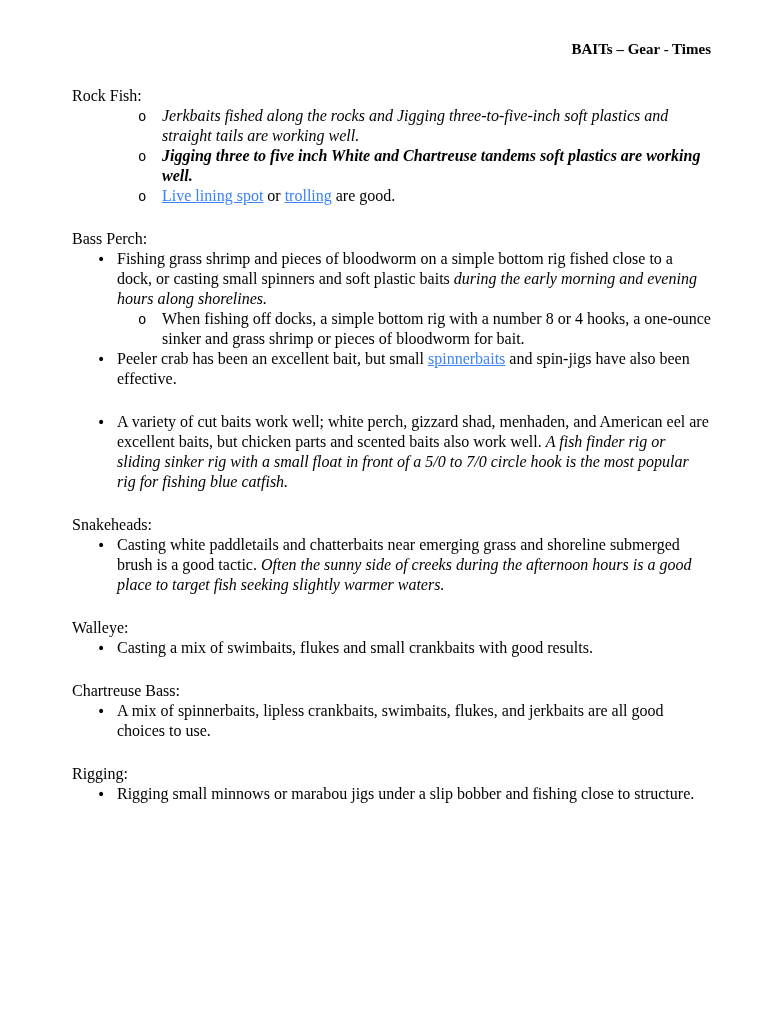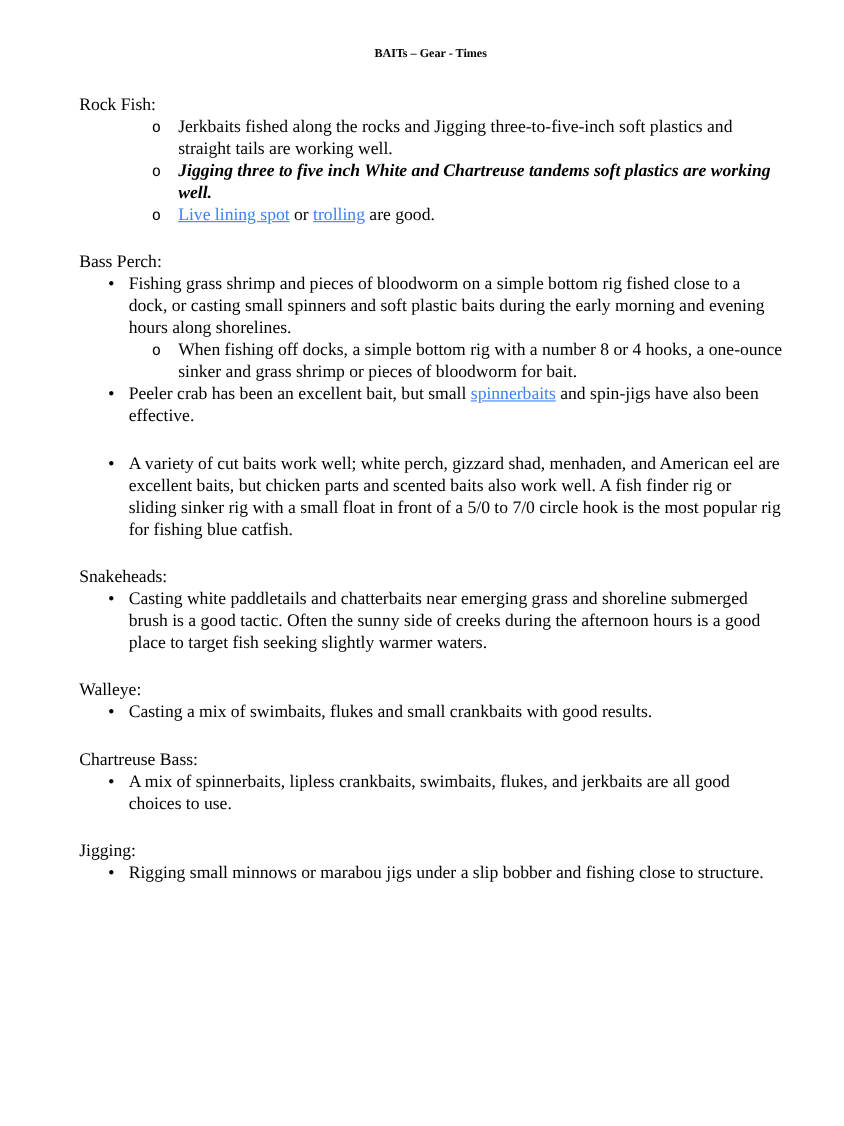--- a/index.html
+++ b/index.html
@@ -10,44 +10,44 @@
     box-sizing: border-box;
     background: #ffffff;
     padding: 38px 56px 0 72px;
     font-family: "Liberation Serif", serif;
     font-size: 16px;
     line-height: 20px;
     color: #000000;
     overflow: hidden;
   }
   .title {
-    font-size: 11px;
+    font-size: 15px;
     line-height: 23px;
     font-weight: bold;
-    text-align: center;
+    text-align: right;
     margin: 0 0 25px 0;
   }
   .section { margin: 0 0 23px 0; }
   .heading { font-weight: normal; }
   .li { position: relative; }
   .li.l1 { padding-left: 45px; }
   .li.l2 { padding-left: 90px; }
   .marker { position: absolute; top: 0; }
   .m1 {
     left: 25px;
     font-family: "DejaVu Sans", sans-serif;
     font-size: 14px;
   }
   .m2 {
     left: 66px;
     font-family: "DejaVu Sans Mono", monospace;
     font-size: 14px;
   }
   .run.normal { font-style: normal; font-weight: normal; }
-  .run.italic { }
+  .run.italic { font-style: italic; }
   .run.bold-italic { font-style: italic; font-weight: bold; }
   a.run.link { color: #3b82f6; text-decoration: underline; cursor: pointer; }
 </style>
 </head>
 <body>
 
 <div class="page">
   <h1 class="title">BAITs – Gear - Times</h1>
   <div id="sections">
       <div class="section">
@@ -71,17 +71,17 @@
       </div>
       <div class="section">
         <div class="heading">Walleye:</div>
         <div class="li l1"><span class="marker m1">•</span><span class="li-text"><span class="run normal">Casting a mix of swimbaits, flukes and small crankbaits with good results.</span></span></div>
       </div>
       <div class="section">
         <div class="heading">Chartreuse Bass:</div>
         <div class="li l1"><span class="marker m1">•</span><span class="li-text"><span class="run normal">A mix of spinnerbaits, lipless crankbaits, swimbaits, flukes, and jerkbaits are all good choices to use.</span></span></div>
       </div>
       <div class="section">
-        <div class="heading">Jigging:</div>
+        <div class="heading">Rigging:</div>
         <div class="li l1"><span class="marker m1">•</span><span class="li-text"><span class="run normal">Rigging small minnows or marabou jigs under a slip bobber and fishing close to structure.</span></span></div>
       </div>
     </div>
 </div>
 
 </body></html>

